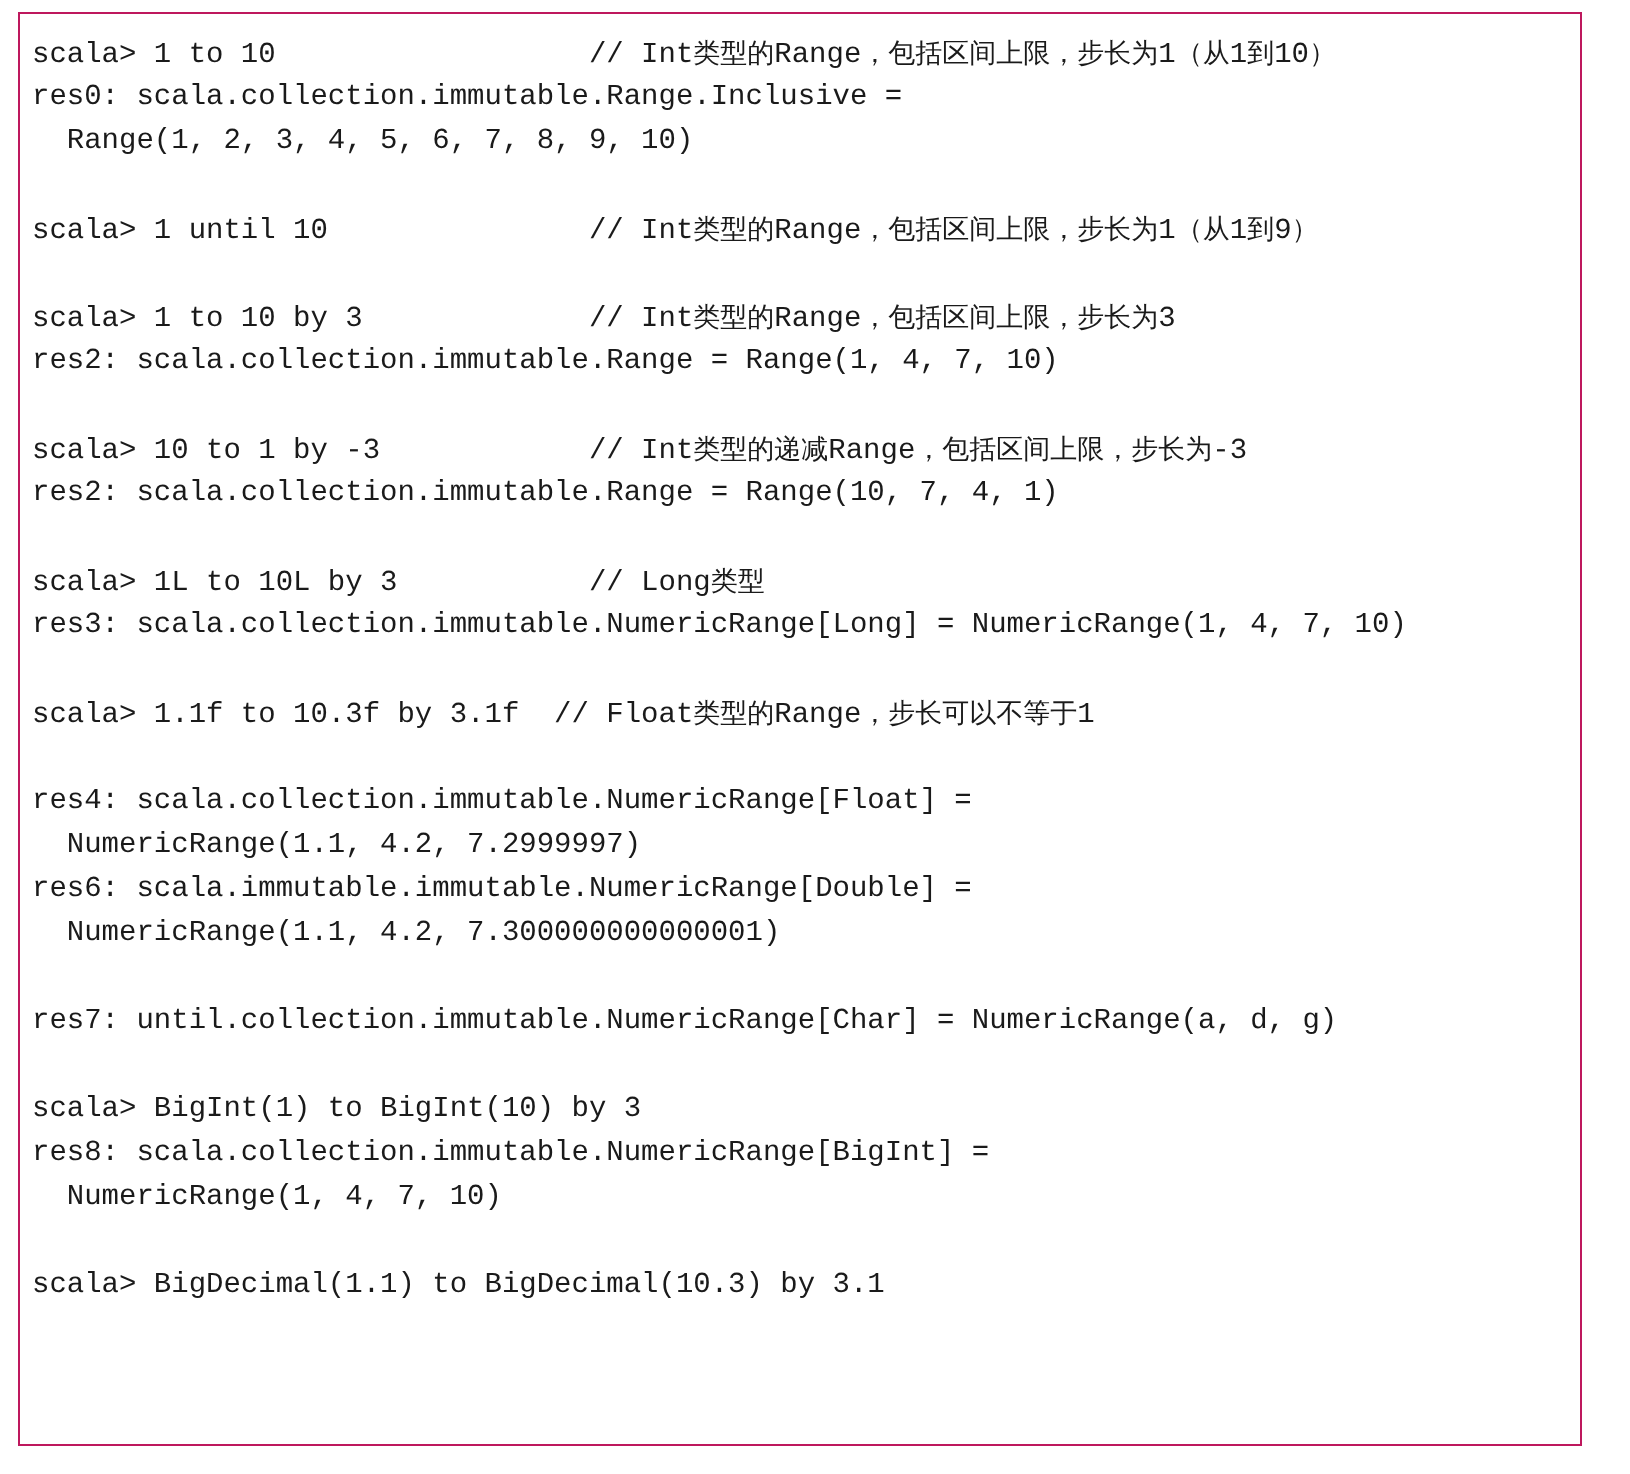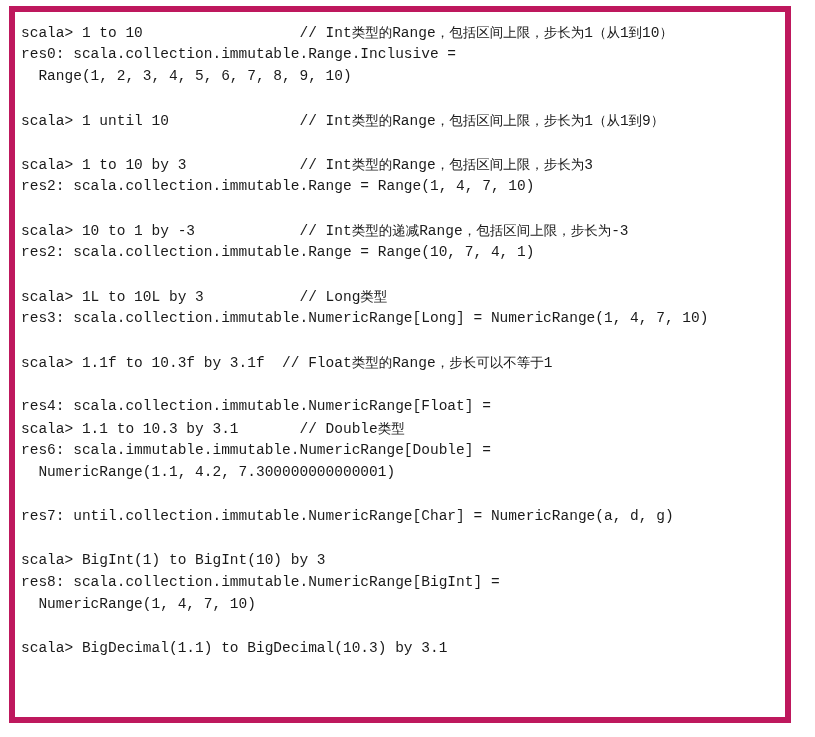--- a/index.html
+++ b/index.html
@@ -13,21 +13,21 @@
     font-family: "Liberation Mono", "DejaVu Sans Mono", monospace;
     overflow: hidden;
   }
 
   #console-frame {
     position: absolute;
     left: 9px;
     top: 6px;
     width: 782px;
     height: 717px;
-    border: 6px solid #be185d;
+    border: 1px solid #be185d;
     background: #ffffff;
     box-sizing: border-box;
     overflow: hidden;
   }
 
   #console-body {
     padding: 9px 0 0 6px;
   }
 
   .line {
@@ -72,21 +72,21 @@
       <div class="line blank">&nbsp;</div>
       <div class="line"><span class="code">scala&gt; 10 to 1 by -3            // Int</span><span class="cn">类型的递减</span><span class="code">Range</span><span class="cn">，包括区间上限，步长为</span><span class="code">-3</span></div>
       <div class="line"><span class="code">res2: scala.collection.immutable.Range = Range(10, 7, 4, 1)</span></div>
       <div class="line blank">&nbsp;</div>
       <div class="line"><span class="code">scala&gt; 1L to 10L by 3           // Long</span><span class="cn">类型</span></div>
       <div class="line"><span class="code">res3: scala.collection.immutable.NumericRange[Long] = NumericRange(1, 4, 7, 10)</span></div>
       <div class="line blank">&nbsp;</div>
       <div class="line"><span class="code">scala&gt; 1.1f to 10.3f by 3.1f  // Float</span><span class="cn">类型的</span><span class="code">Range</span><span class="cn">，步长可以不等于</span><span class="code">1</span></div>
       <div class="line blank">&nbsp;</div>
       <div class="line"><span class="code">res4: scala.collection.immutable.NumericRange[Float] =</span></div>
-      <div class="line"><span class="code">scala&gt; 1.1 to 10.3 by 3.1       // Double</span><span class="cn">类型</span></div>
+      <div class="line"><span class="code">  NumericRange(1.1, 4.2, 7.2999997)</span></div>
       <div class="line"><span class="code">res6: scala.immutable.immutable.NumericRange[Double] =</span></div>
       <div class="line"><span class="code">  NumericRange(1.1, 4.2, 7.300000000000001)</span></div>
       <div class="line blank">&nbsp;</div>
       <div class="line"><span class="code">res7: until.collection.immutable.NumericRange[Char] = NumericRange(a, d, g)</span></div>
       <div class="line blank">&nbsp;</div>
       <div class="line"><span class="code">scala&gt; BigInt(1) to BigInt(10) by 3</span></div>
       <div class="line"><span class="code">res8: scala.collection.immutable.NumericRange[BigInt] =</span></div>
       <div class="line"><span class="code">  NumericRange(1, 4, 7, 10)</span></div>
       <div class="line blank">&nbsp;</div>
       <div class="line"><span class="code">scala&gt; BigDecimal(1.1) to BigDecimal(10.3) by 3.1</span></div>

